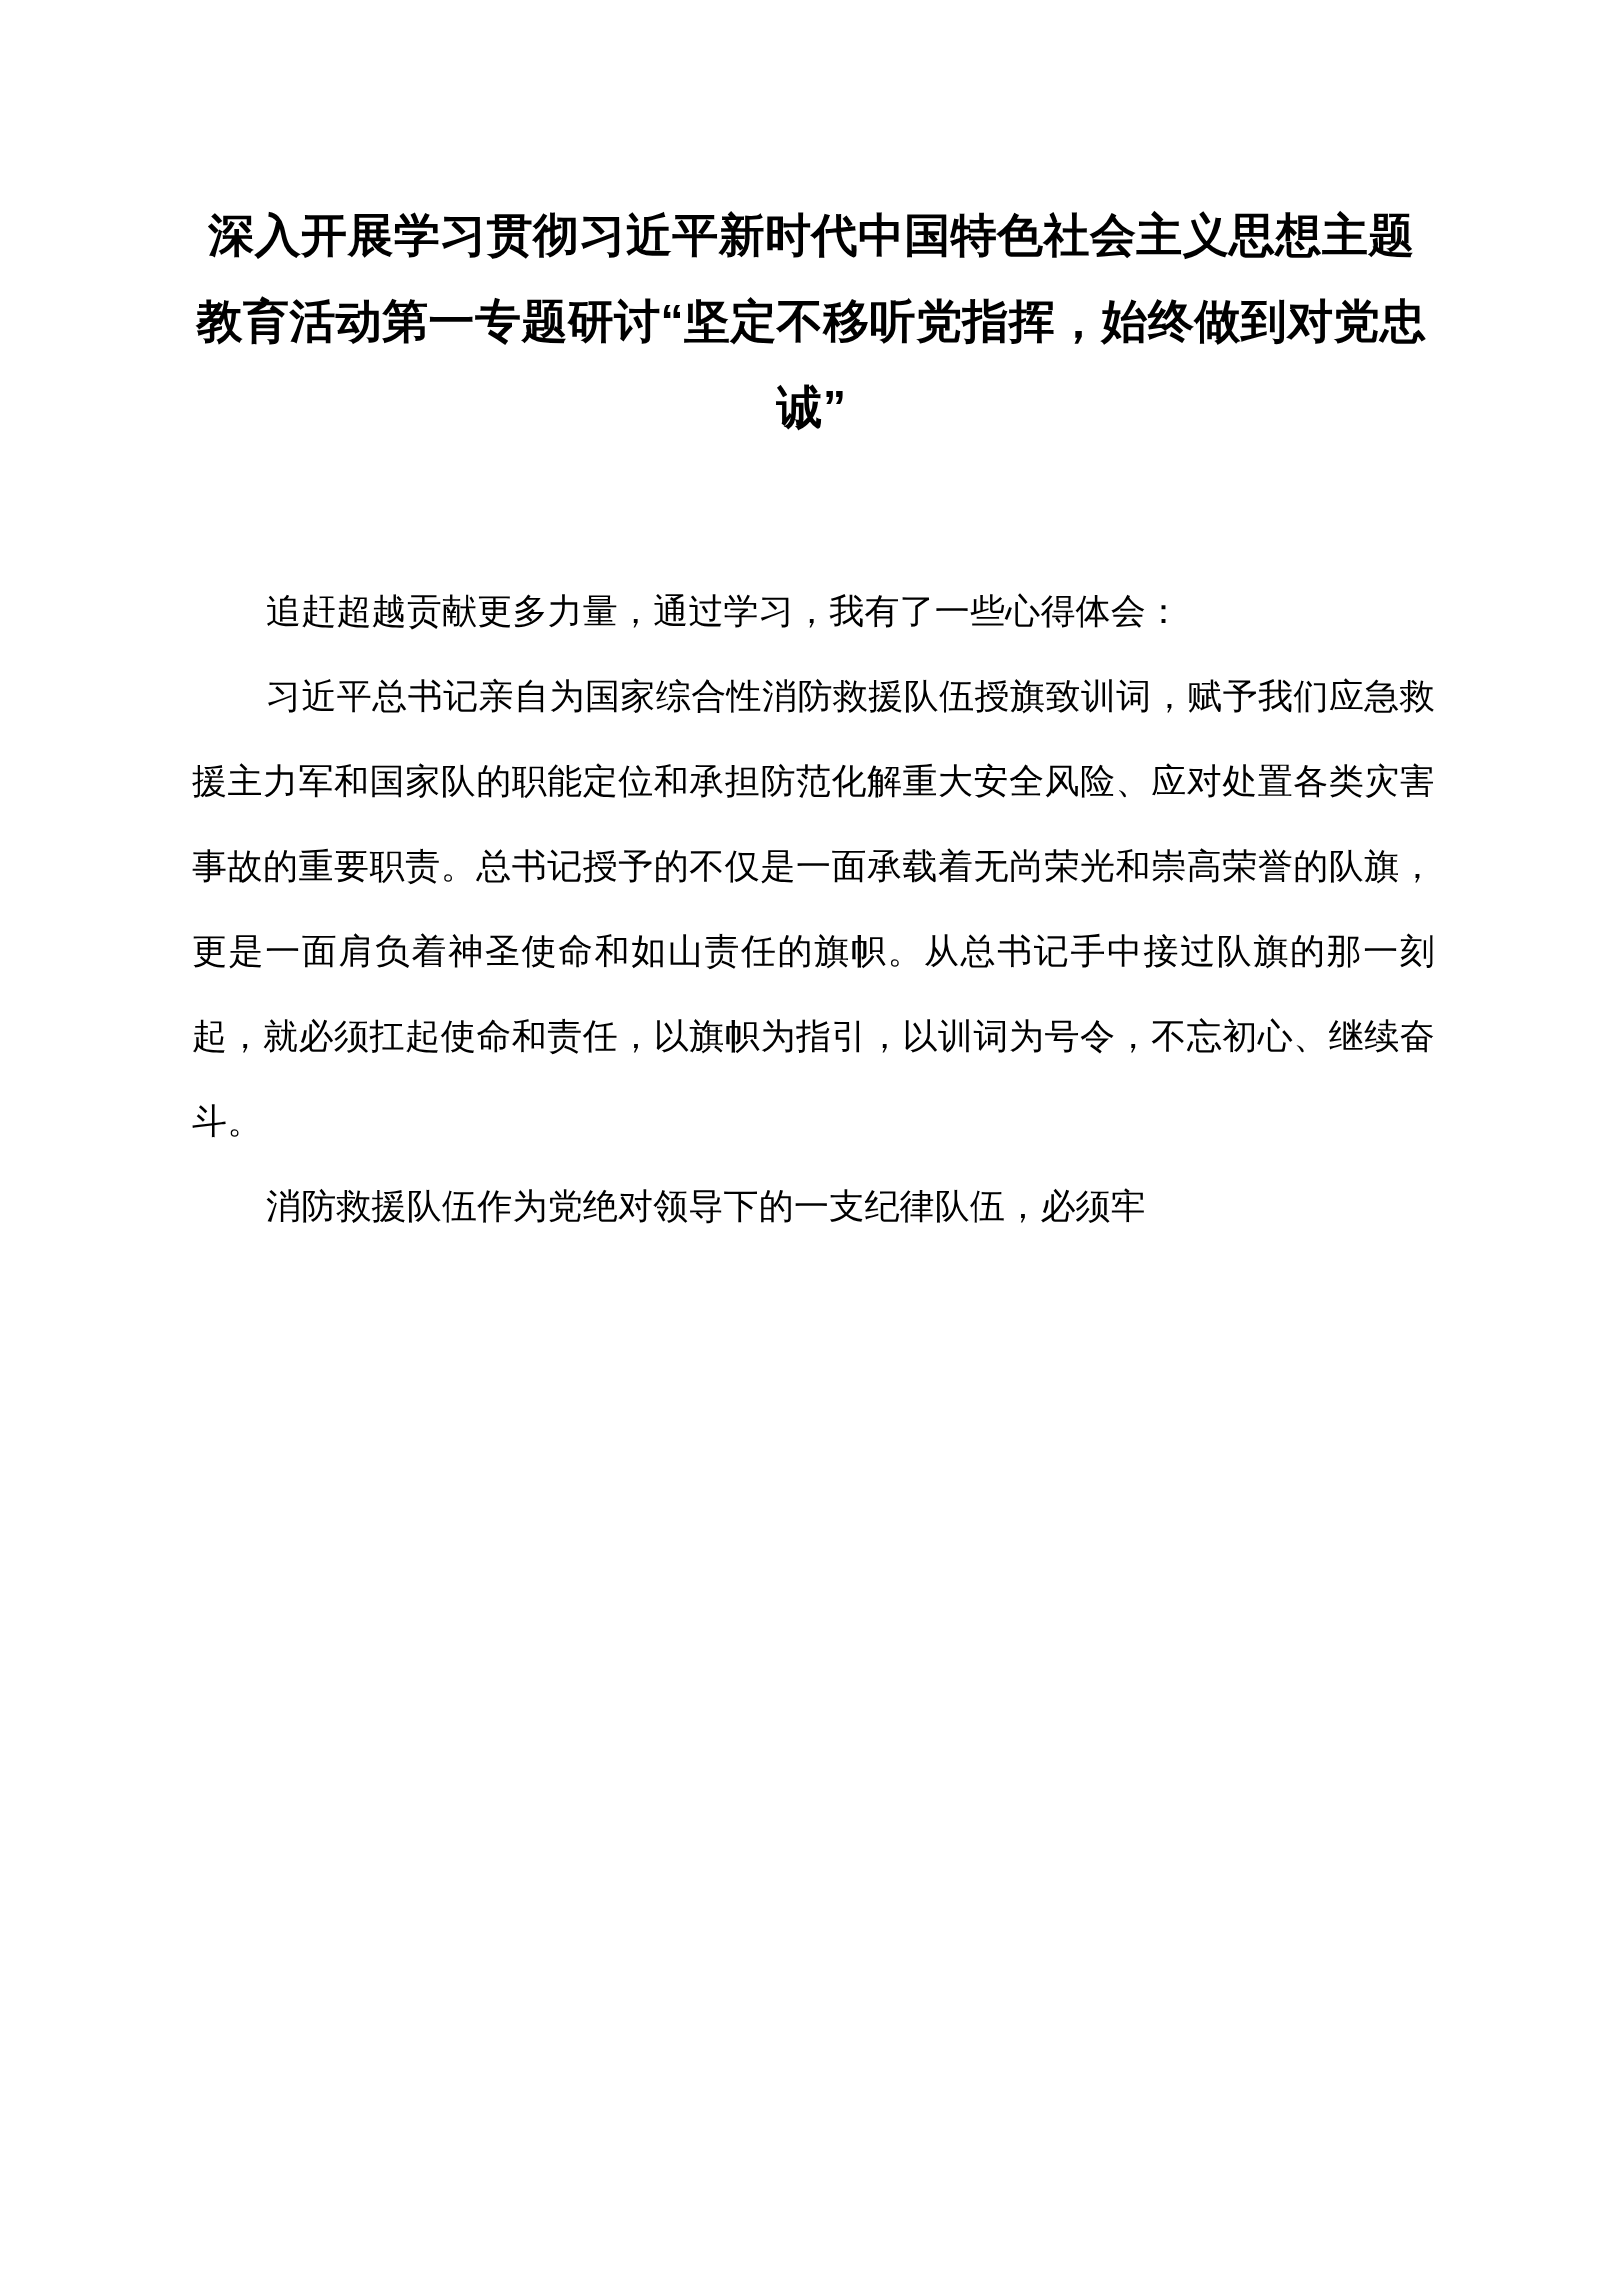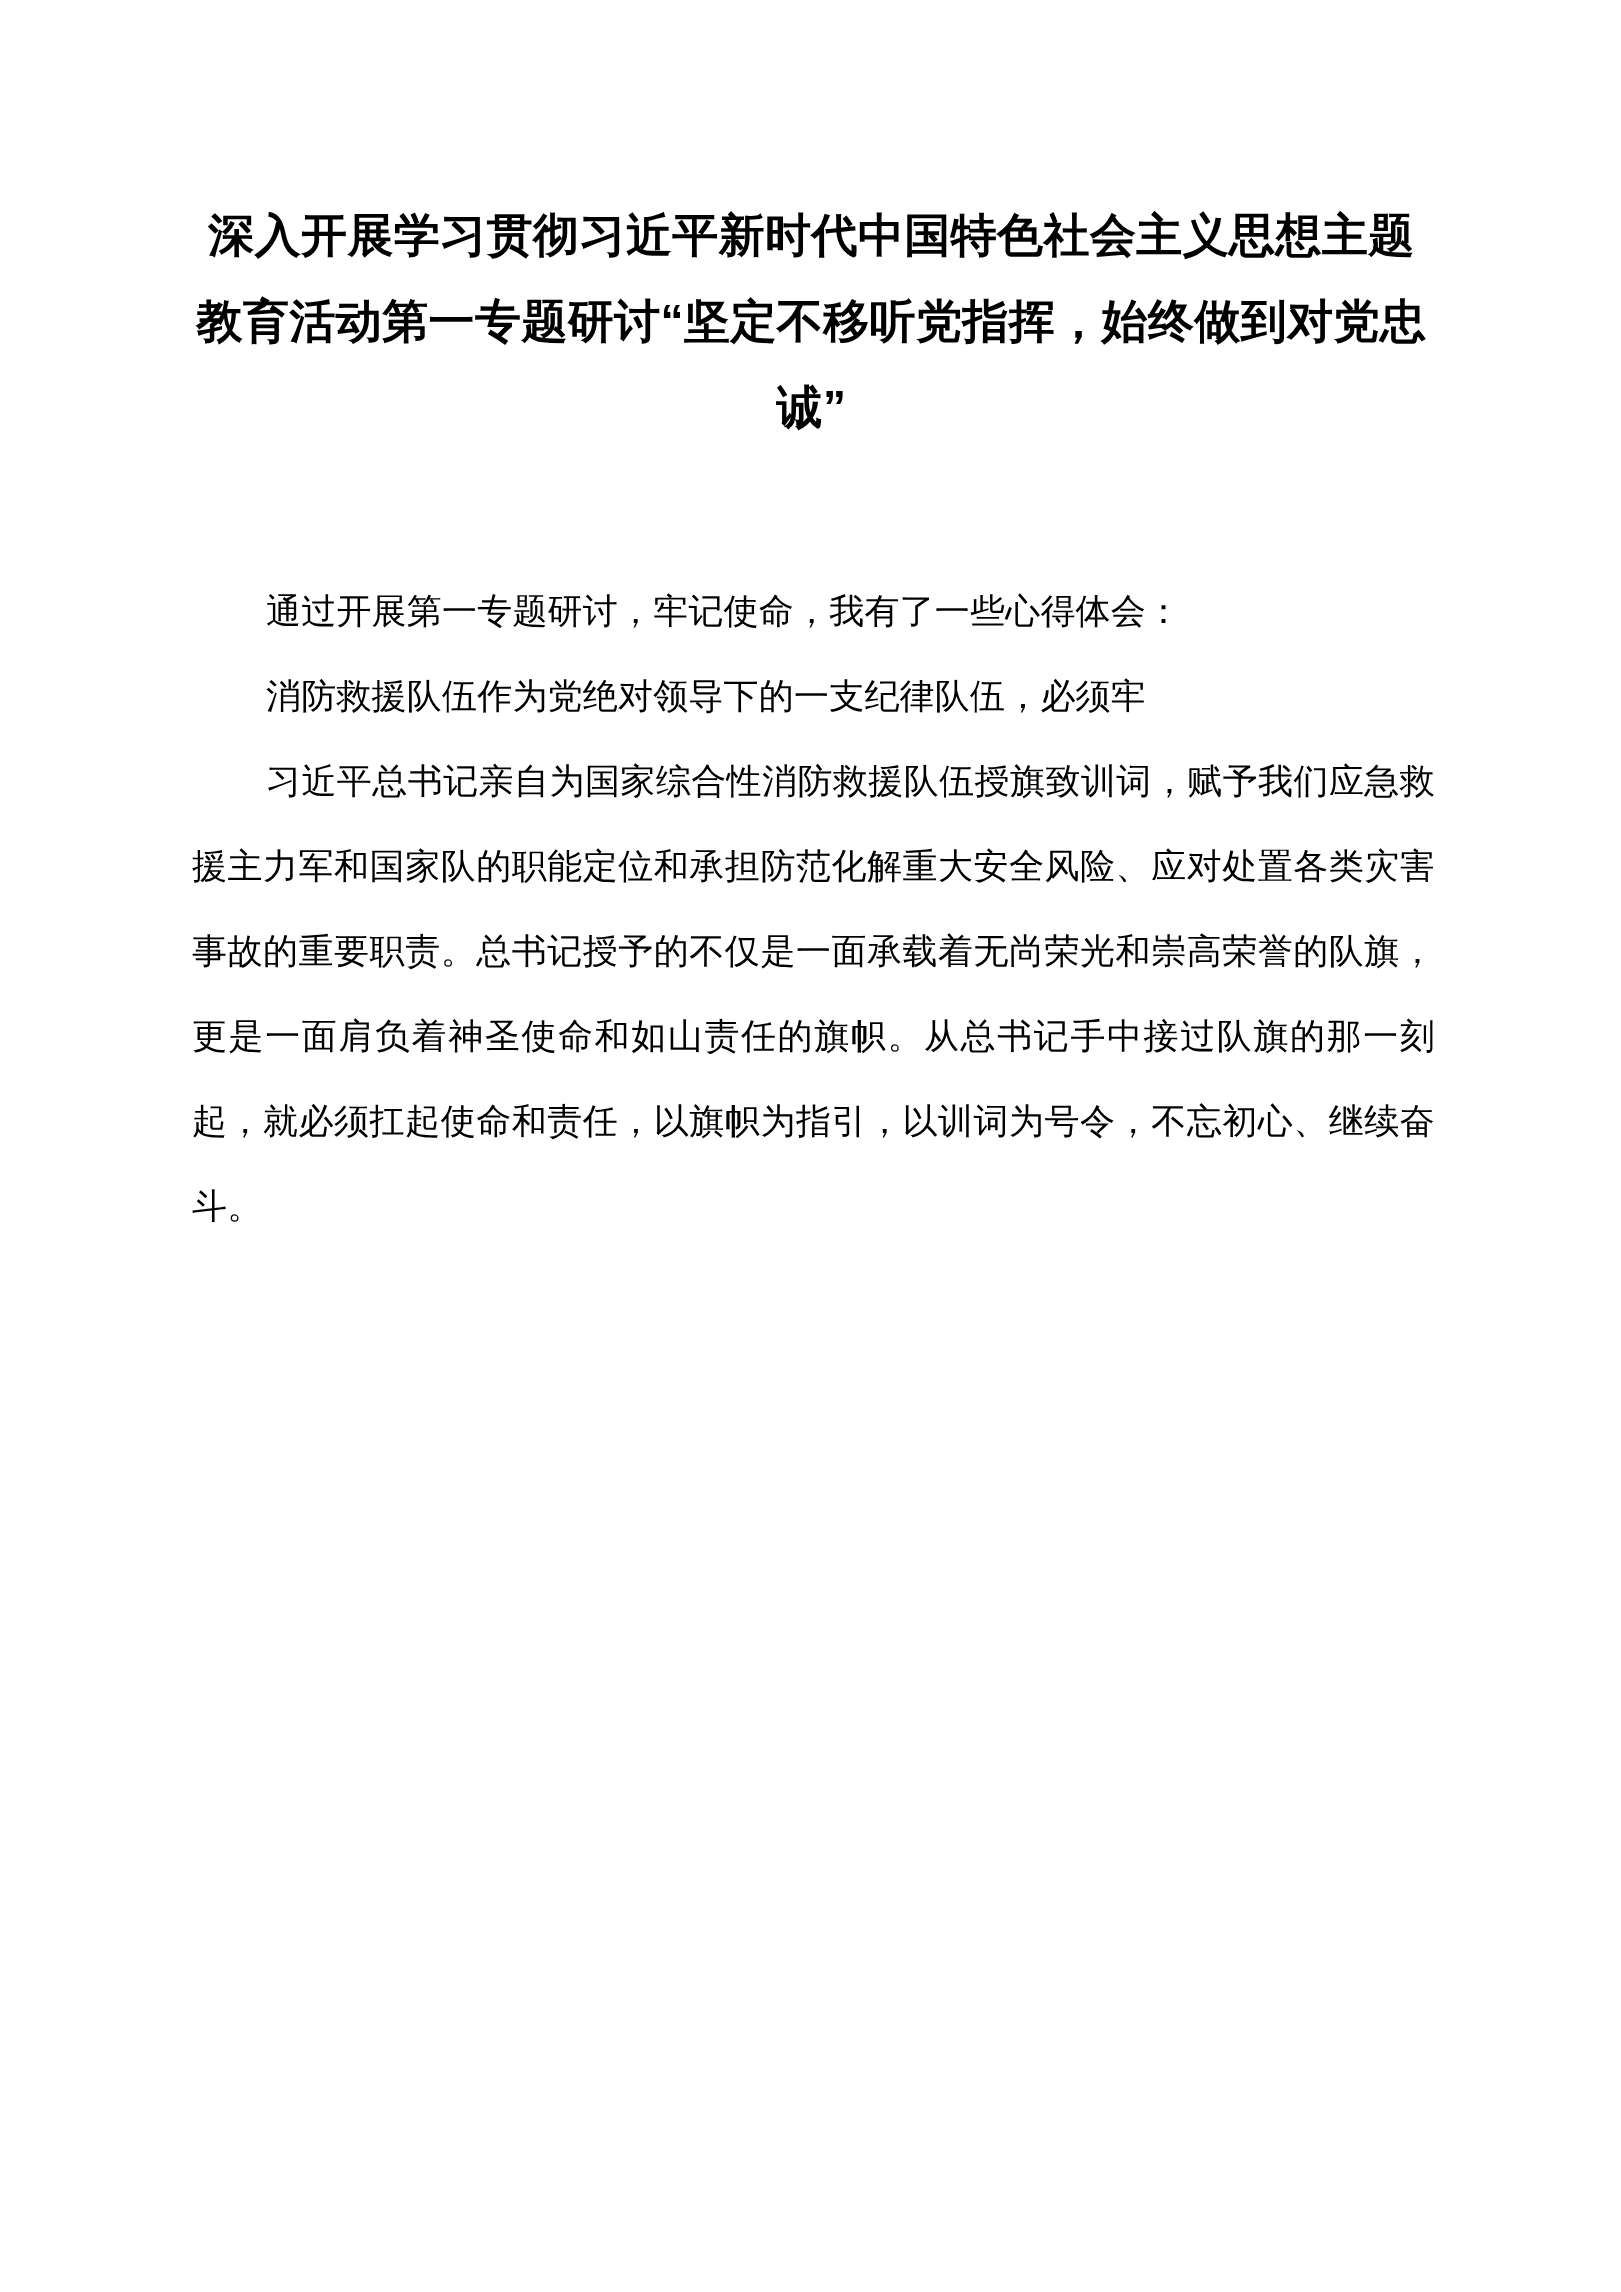--- a/index.html
+++ b/index.html
@@ -51,19 +51,19 @@
   }
 </style>
 </head>
 <body>
 
 <div class="page">
 
   <div class="doc-title">深入开展学习贯彻习近平新时代中国特色社会主义思想主题教育活动第一专题研讨“坚定不移听党指挥，始终做到对党忠诚”</div>
 
   <div class="body-block">
-    <p class="para">通过开展第一专题研讨，牢记使命，我有了一些心得体会：</p>
+    <p class="para">追赶超越贡献更多力量，通过学习，我有了一些心得体会：</p>
+    <p class="para">习近平总书记亲自为国家综合性消防救援队伍授旗致训词，赋予我们应急救援主力军和国家队的职能定位和承担防范化解重大安全风险、应对处置各类灾害事故的重要职责。总书记授予的不仅是一面承载着无尚荣光和崇高荣誉的队旗，更是一面肩负着神圣使命和如山责任的旗帜。从总书记手中接过队旗的那一刻起，就必须扛起使命和责任，以旗帜为指引，以训词为号令，不忘初心、继续奋斗。</p>
     <p class="para">消防救援队伍作为党绝对领导下的一支纪律队伍，必须牢</p>
-    <p class="para">习近平总书记亲自为国家综合性消防救援队伍授旗致训词，赋予我们应急救援主力军和国家队的职能定位和承担防范化解重大安全风险、应对处置各类灾害事故的重要职责。总书记授予的不仅是一面承载着无尚荣光和崇高荣誉的队旗，更是一面肩负着神圣使命和如山责任的旗帜。从总书记手中接过队旗的那一刻起，就必须扛起使命和责任，以旗帜为指引，以训词为号令，不忘初心、继续奋斗。</p>
   </div>
 
 </div>
 
 
 </body></html>

